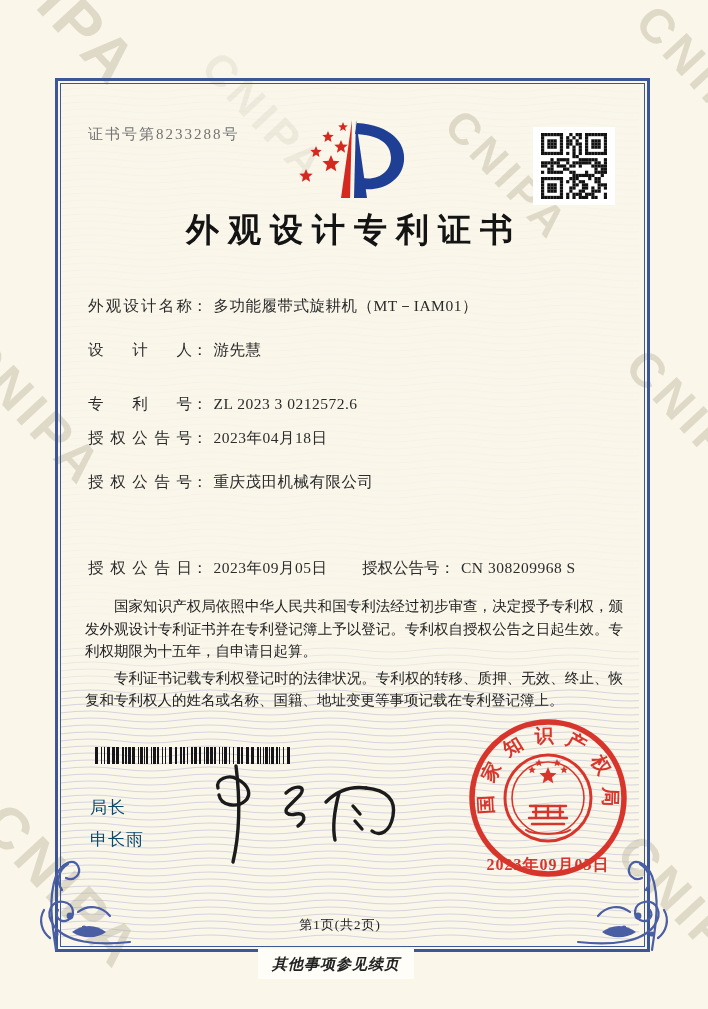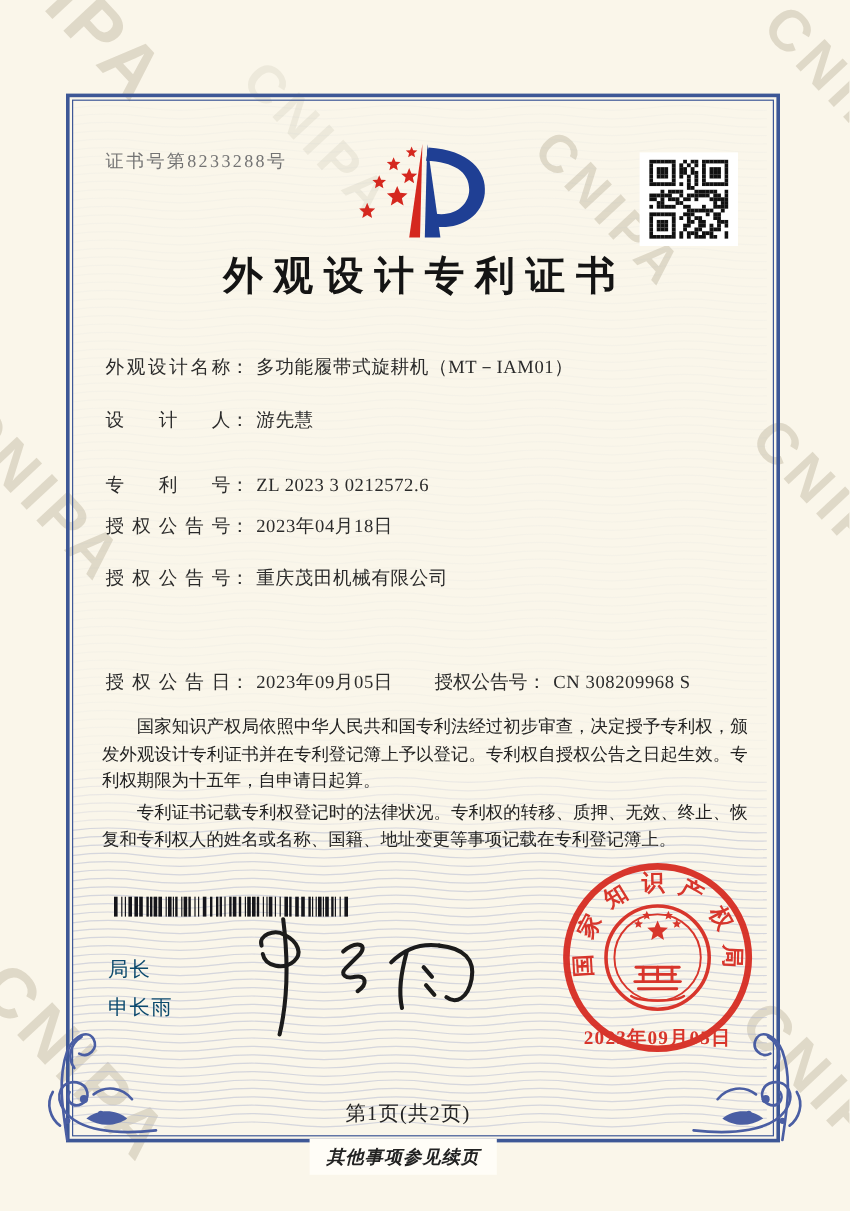--- a/index.html
+++ b/index.html
@@ -46,21 +46,21 @@
   .barcode{position:absolute;left:95px;top:747px;z-index:2;}
 
   .signer{position:absolute;left:90px;z-index:2;font-family:"Liberation Sans",sans-serif;
           font-size:17px;font-weight:500;color:#0c4a6e;letter-spacing:1px;}
   .signer-title{top:796px;}
   .signer-name{top:828px;}
   .signature{position:absolute;left:188px;top:760px;z-index:2;}
 
   .seal{position:absolute;left:458px;top:718px;z-index:4;opacity:.93;}
 
-  .page-info{position:absolute;left:0;width:680px;top:916px;text-align:center;font-size:17px;
+  .page-info{position:absolute;left:0;width:680px;top:916px;text-align:center;font-size:13px;
              color:#222;z-index:2;letter-spacing:1px;}
   .note-box{position:absolute;left:258px;top:949px;width:156px;height:30px;background:#fffdf7;
             z-index:5;display:flex;align-items:center;justify-content:center;}
   .note-text{font-size:15px;color:#222;letter-spacing:1px;font-style:italic;white-space:nowrap;font-weight:bold;}
 
   .wm1{left:-52px;top:-38px;font-size:62px;}
   .wm2{left:185px;top:92px;font-size:44px;color:rgba(171,159,132,.15);}
   .wm3{left:428px;top:150px;font-size:44px;}
   .wm4{left:618px;top:48px;font-size:48px;}
   .wm5{left:-60px;top:380px;font-size:52px;}

